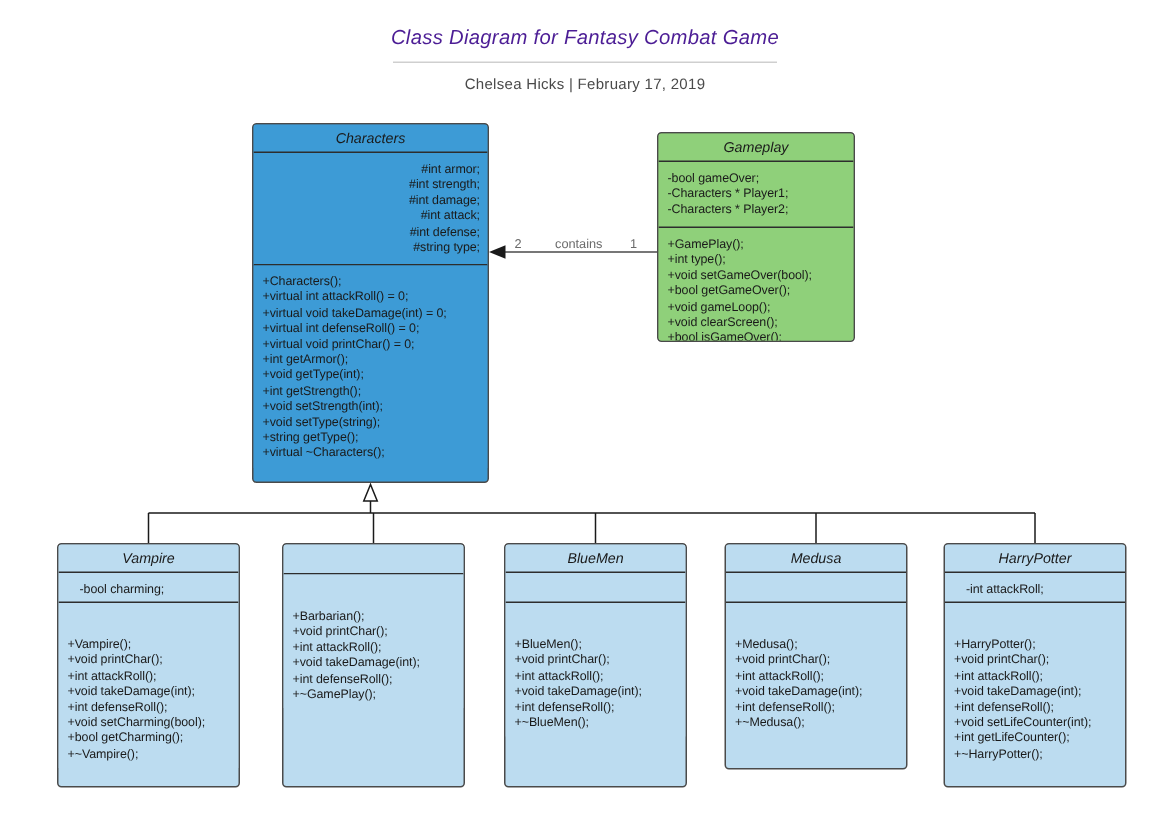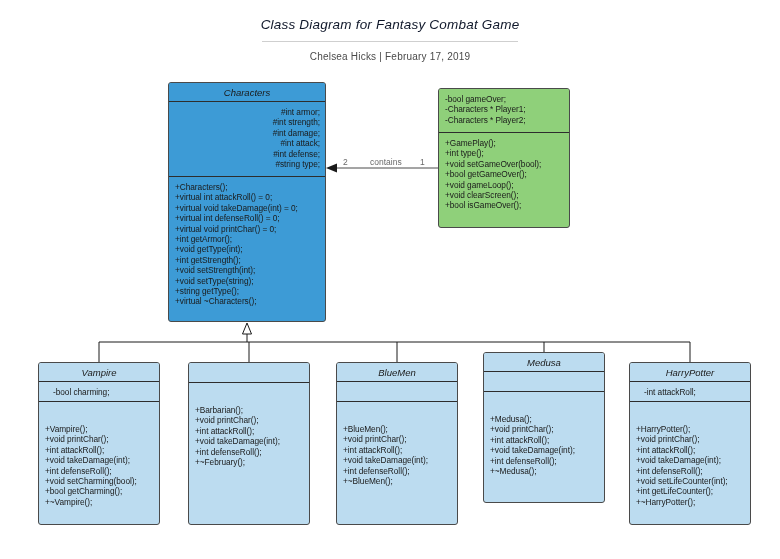--- a/index.html
+++ b/index.html
@@ -24,21 +24,21 @@
     width: 780px;
   }
   #diagram-title {
     position: absolute;
     left: 0;
     top: 17px;
     width: 780px;
     text-align: center;
     font-style: italic;
     font-size: 13.5px;
-    color: #0f172a;
+    color: #4c1d95;
     letter-spacing: .2px;
   }
   #title-rule {
     position: absolute;
     left: 262px;
     top: 41px;
     width: 256px;
     height: 1px;
     background: #cfcfcf;
   }
@@ -108,21 +108,21 @@
   
   #class-characters { left: 168px; top: 82px;  width: 158px; height: 240px; }
   #class-characters .uml-attrs { height: 75px; text-align: right; }
 
   #class-gameplay   { left: 438px; top: 88px;  width: 132px; height: 140px; }
   #class-gameplay .uml-attrs { height: 44px; }
 
   #class-vampire     { left: 38px;  top: 362px; width: 122px; height: 163px; }
   #class-barbarian   { left: 188px; top: 362px; width: 122px; height: 163px; }
   #class-bluemen     { left: 336px; top: 362px; width: 122px; height: 163px; }
-  #class-medusa      { left: 483px; top: 352px; width: 122px; height: 151px; }
+  #class-medusa      { left: 483px; top: 362px; width: 122px; height: 151px; }
   #class-harrypotter { left: 629px; top: 362px; width: 122px; height: 163px; }
 
   .uml-class.theme-child .uml-attrs { height: 20px; padding-left: 14px; }
   .uml-class.theme-child .uml-methods { padding-top: 22px; }
 
   
   #connectors {
     position: absolute;
     left: 0;
     top: 0;
@@ -198,20 +198,21 @@
       <div class="uml-line">+void getType(int);</div>
       <div class="uml-line">+int getStrength();</div>
       <div class="uml-line">+void setStrength(int);</div>
       <div class="uml-line">+void setType(string);</div>
       <div class="uml-line">+string getType();</div>
       <div class="uml-line">+virtual ~Characters();</div>
     </div>
 </div>
 
 <div class="uml-class theme-gameplay" id="class-gameplay">
+  <div class="uml-name">Gameplay</div>
   <div class="uml-compartment uml-attrs">
       <div class="uml-line">-bool gameOver;</div>
       <div class="uml-line">-Characters * Player1;</div>
       <div class="uml-line">-Characters * Player2;</div>
     </div>
   <div class="uml-compartment uml-methods">
       <div class="uml-line">+GamePlay();</div>
       <div class="uml-line">+int type();</div>
       <div class="uml-line">+void setGameOver(bool);</div>
       <div class="uml-line">+bool getGameOver();</div>
@@ -239,21 +240,21 @@
 </div>
 
 <div class="uml-class theme-child" id="class-barbarian">
   <div class="uml-compartment uml-attrs"></div>
   <div class="uml-compartment uml-methods">
       <div class="uml-line">+Barbarian();</div>
       <div class="uml-line">+void printChar();</div>
       <div class="uml-line">+int attackRoll();</div>
       <div class="uml-line">+void takeDamage(int);</div>
       <div class="uml-line">+int defenseRoll();</div>
-      <div class="uml-line">+~February();</div>
+      <div class="uml-line">+~GamePlay();</div>
     </div>
 </div>
 
 <div class="uml-class theme-child" id="class-bluemen">
   <div class="uml-name">BlueMen</div>
   <div class="uml-compartment uml-attrs"></div>
   <div class="uml-compartment uml-methods">
       <div class="uml-line">+BlueMen();</div>
       <div class="uml-line">+void printChar();</div>
       <div class="uml-line">+int attackRoll();</div>

